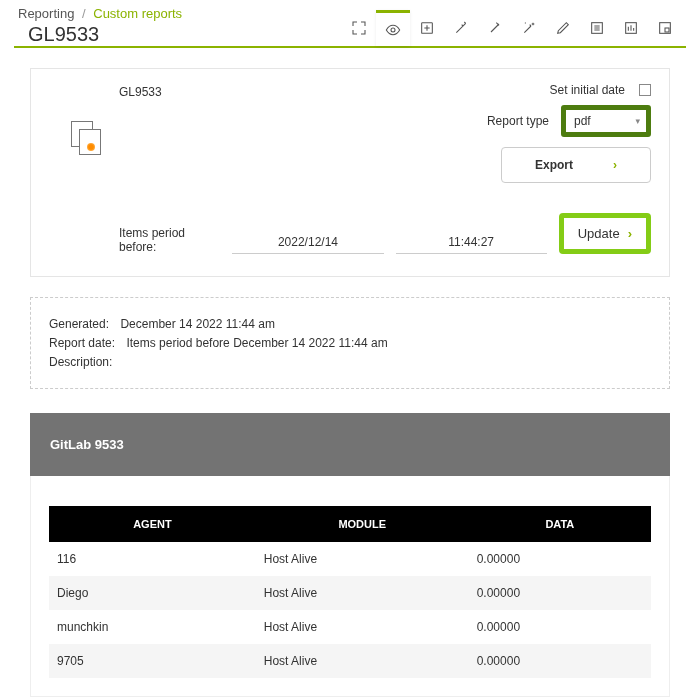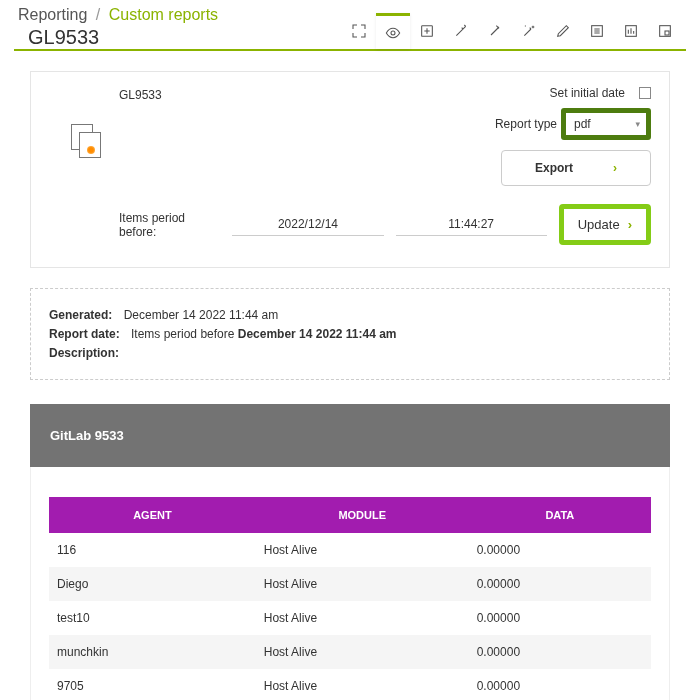--- a/index.html
+++ b/index.html
@@ -1,58 +1,58 @@
 <!DOCTYPE html>
 <html><head>
 <meta charset="utf-8">
 <style>
   * { box-sizing: border-box; margin: 0; padding: 0; }
   body { font-family: -apple-system, BlinkMacSystemFont, "Segoe UI", Arial, sans-serif; background: #fff; color: #333; font-size: 13px; width: 700px; }
   .header { display:flex; justify-content:space-between; align-items:flex-end; padding: 6px 18px 0 18px; }
-  .breadcrumb { font-size: 16px; color:#555; }
+  .breadcrumb { font-size: 13px; color:#555; }
   .breadcrumb .sep { color:#999; margin:0 4px; }
   .breadcrumb .current { color:#8bb300; }
   .page-title { font-size: 20px; font-weight:400; color:#333; margin-top:2px; margin-left:10px; }
   .toolbar { display:flex; gap:0; align-items:center; }
   .toolbar .tbtn { width:34px; height:36px; display:flex; align-items:center; justify-content:center; color:#555; }
   .toolbar .tbtn.active { border-top:3px solid #8bb300; background:#fff; box-shadow:0 1px 3px rgba(0,0,0,0.08); }
   .toolbar svg { width:16px; height:16px; stroke:#555; fill:none; stroke-width:1.6; }
   .hr-accent { height:2px; background:#8bb300; margin:0 14px 20px 14px; }
 
   .panel { border:1px solid #e5e5e5; margin:0 30px 20px 30px; padding:14px 18px 22px 18px; position:relative; }
   .panel-top { display:flex; justify-content:space-between; }
   .rep-name { font-size:12px; color:#333; margin-left:70px; margin-top:2px; }
   .rep-right { text-align:right; font-size:12px; }
   .chk-row { display:flex; align-items:center; justify-content:flex-end; gap:14px; margin-bottom:8px; }
   .chk { width:12px; height:12px; border:1px solid #888; }
-  .type-row { display:flex; align-items:center; justify-content:flex-end; gap:4px; margin-bottom:10px; }
+  .type-row { display:flex; align-items:center; justify-content:flex-end; gap:12px; margin-bottom:10px; }
   .select { border:5px solid #4d7c0f; border-radius:3px; padding:4px 28px 4px 8px; min-width:90px; text-align:left; position:relative; background:#fff; }
   .select .caret { position:absolute; right:6px; top:50%; transform:translateY(-50%); font-size:9px; color:#888; }
   .export-btn { border:1px solid #ccc; border-radius:4px; padding:10px 18px; min-width:150px; display:flex; justify-content:center; gap:40px; font-weight:600; color:#333; background:#fff; }
   .export-btn .chev { color:#8bb300; font-weight:bold; }
 
   .rep-icon { position:absolute; left:40px; top:52px; width:36px; height:36px; }
   .rep-icon .sq1 { position:absolute; width:22px; height:26px; border:1.5px solid #777; background:#fff; }
   .rep-icon .sq2 { position:absolute; width:22px; height:26px; border:1.5px solid #777; background:#fff; left:8px; top:8px; }
   .rep-icon .dot { position:absolute; width:8px; height:8px; border-radius:50%; background:radial-gradient(circle,#ff8c00 40%, #ffcc80 100%); left:16px; top:22px; }
 
-  .controls-row { display:flex; align-items:center; gap:12px; margin-top:18px; margin-left:70px; }
+  .controls-row { display:flex; align-items:flex-end; gap:12px; margin-top:30px; margin-left:70px; }
   .controls-row label { font-size:12px; color:#333; }
   .txtfield { border:none; border-bottom:1px solid #ccc; padding:4px 2px; font-size:12px; min-width:80px; text-align:center; color:#333; background:#fff; }
   .update-btn { border:5px solid #84cc16; border-radius:4px; padding:8px 14px; display:flex; align-items:center; gap:8px; font-size:13px; color:#333; background:#fff; }
   .update-btn .chev { color:#8bb300; font-weight:bold; }
 
   .meta-box { border:1px dashed #ccc; margin:0 30px 24px 30px; padding:14px 18px; font-size:12px; color:#333; }
   .meta-row { margin:5px 0; }
-  .meta-row b { font-weight:700; margin-right:8px; }
+  .meta-row b { font-weight:400; margin-right:8px; }
 
   .section-head { background:#737373; color:#fff; padding:24px 20px; margin:0 30px; font-size:13px; font-weight:600; }
   .section-body { margin:0 30px 30px 30px; border:1px solid #eee; border-top:none; padding:30px 18px 18px 18px; }
   table { width:100%; border-collapse:collapse; }
-  thead th { background:#a21caf; color:#fff; font-size:11px; font-weight:600; padding:12px 8px; text-align:center; }
+  thead th { background:#000000; color:#fff; font-size:11px; font-weight:600; padding:12px 8px; text-align:center; }
   tbody td { text-align:left; font-size:12px; color:#333; padding:10px 8px; }
   tbody tr:nth-child(even) td { background:#f5f5f5; }
 </style>
 </head>
 <body>
 
 <div class="header">
   <div>
     <div class="breadcrumb">
       <span>Reporting</span>
@@ -191,25 +191,20 @@
           <td>116</td>
           <td>Host Alive</td>
           <td>0.00000</td>
         </tr>
         <tr>
           <td>Diego</td>
           <td>Host Alive</td>
           <td>0.00000</td>
         </tr>
         <tr>
-          <td>test10</td>
-          <td>Host Alive</td>
-          <td>0.00000</td>
-        </tr>
-        <tr>
           <td>munchkin</td>
           <td>Host Alive</td>
           <td>0.00000</td>
         </tr>
         <tr>
           <td>9705</td>
           <td>Host Alive</td>
           <td>0.00000</td>
         </tr>
       </tbody>

